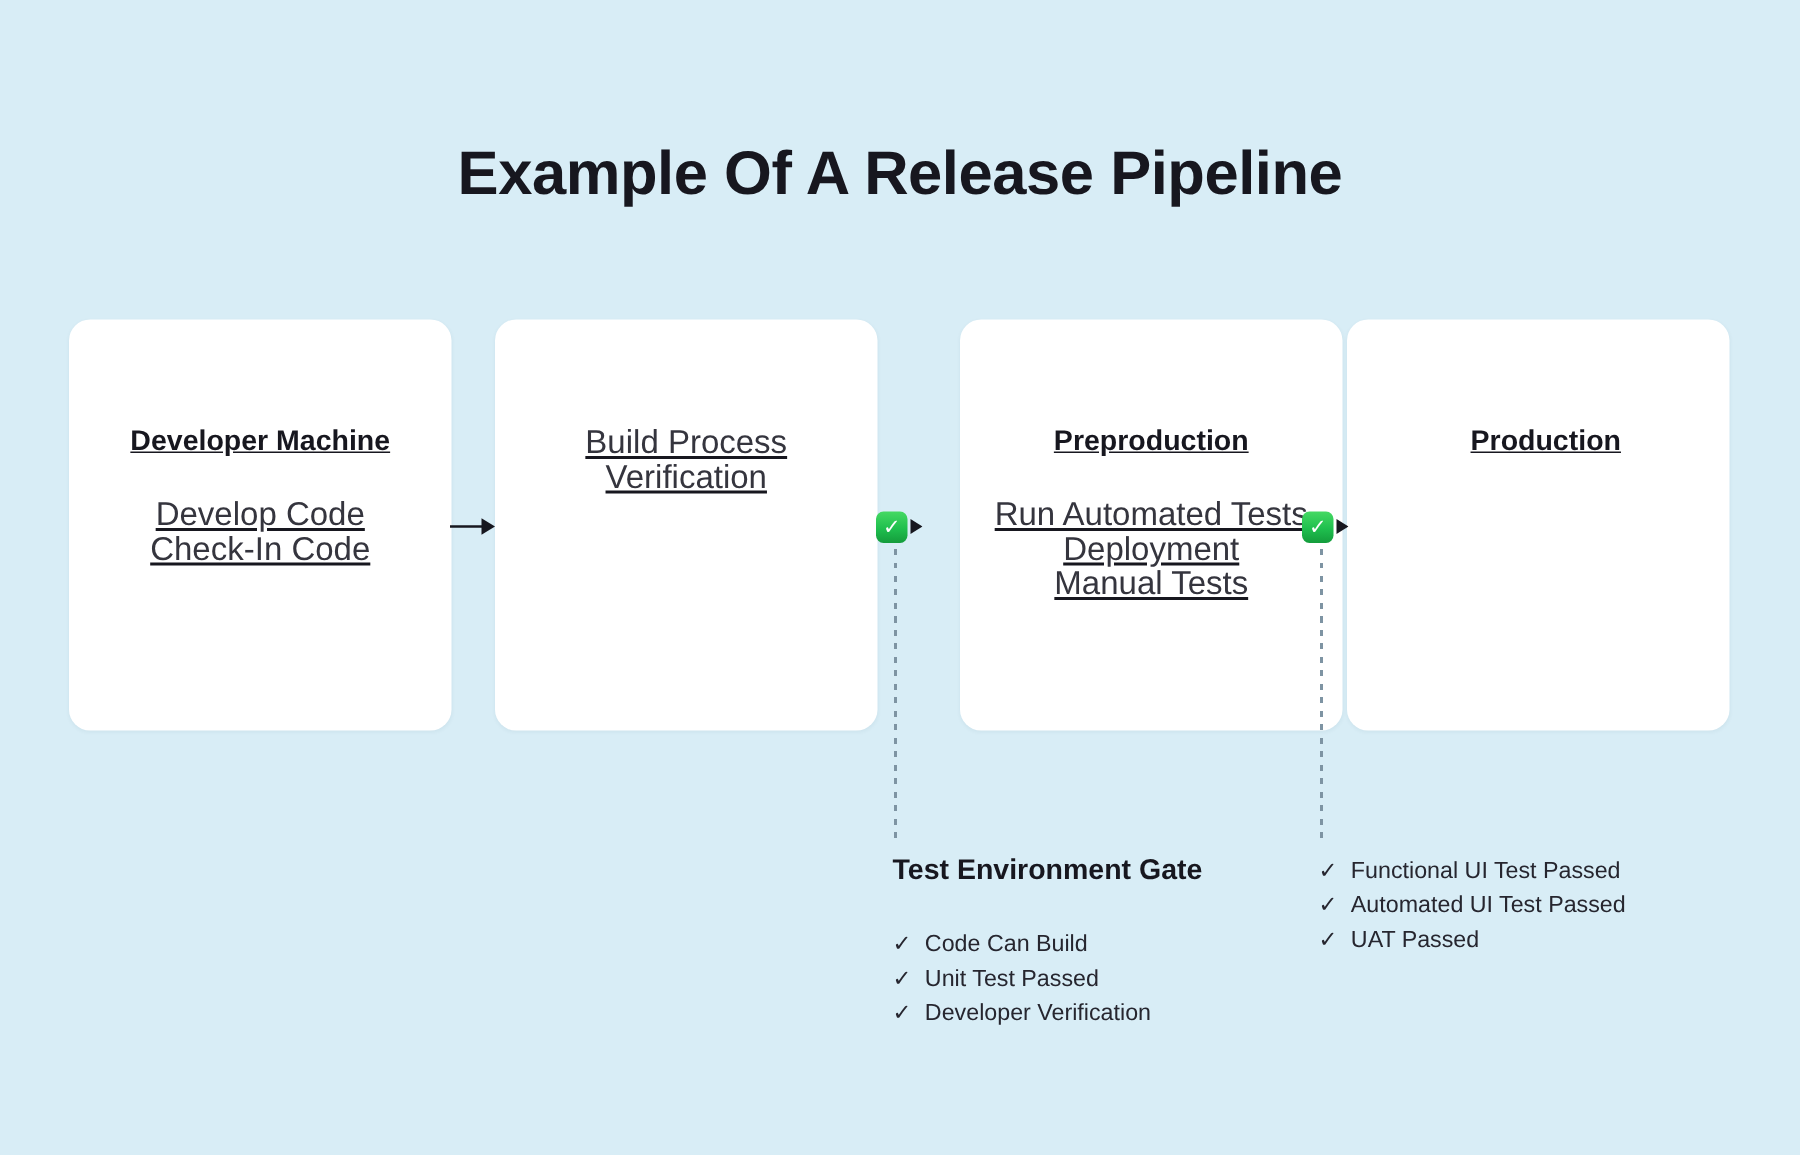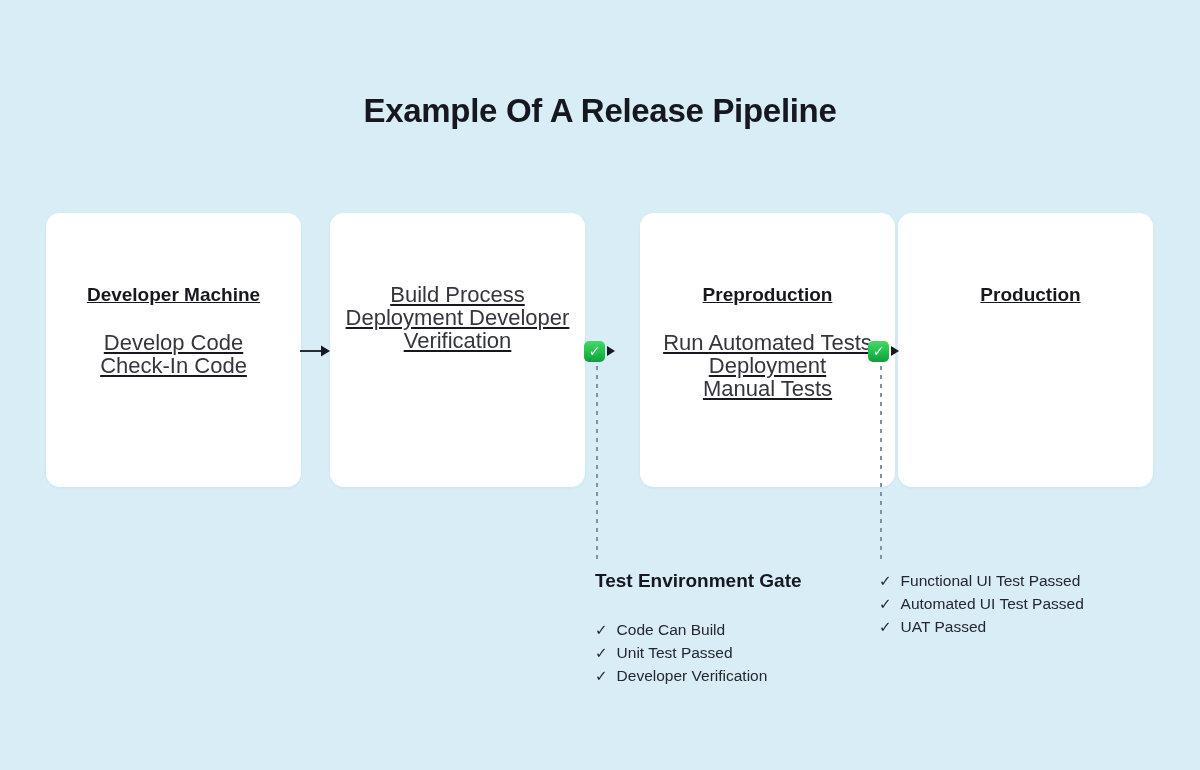--- a/index.html
+++ b/index.html
@@ -17,21 +17,21 @@
     position:relative;
     background:var(--background);
     font-family:"Liberation Sans","DejaVu Sans",sans-serif;
     color:var(--heading);
     overflow:hidden;
   }
   .title{
     position:absolute;
     top:92px;left:0;right:0;
     text-align:center;
-    font-size:33px;
+    font-size:41px;
     font-weight:700;
     letter-spacing:-0.3px;
     color:var(--heading);
   }
   .card{
     position:absolute;
     top:213px;
     width:255px;
     height:274px;
     background:var(--card);
@@ -125,21 +125,20 @@
 <h1 class="title">Example Of A Release Pipeline</h1>
 
 <div class="card card-1">
   <div class="card-title">Developer Machine</div>
   <div class="card-line">Develop Code</div>
   <div class="card-line">Check-In Code</div>
 </div>
 
 <div class="card card-2">
   <div class="card-line">Build Process</div>
-  <div class="card-line">Deployment Developer</div>
   <div class="card-line">Verification</div>
 </div>
 
 <div class="card card-3">
   <div class="card-title">Preproduction</div>
   <div class="card-line">Run Automated Tests</div>
   <div class="card-line">Deployment</div>
   <div class="card-line">Manual Tests</div>
 </div>
 

